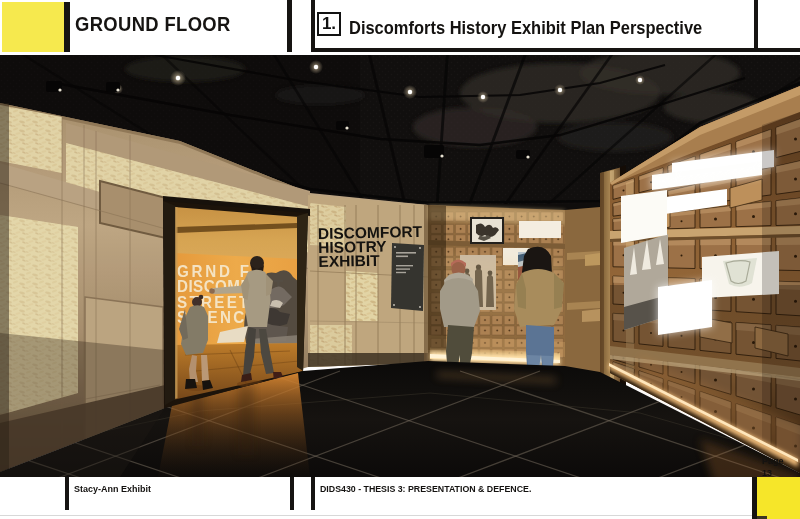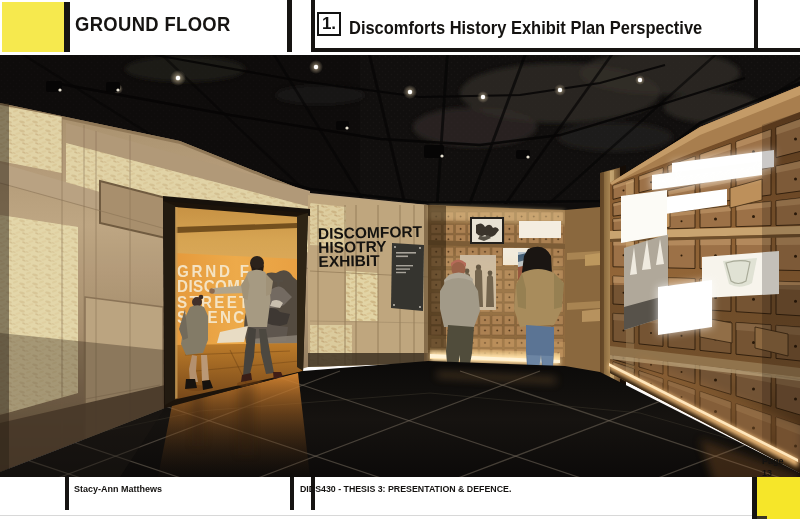--- a/index.html
+++ b/index.html
@@ -896,27 +896,27 @@
         <rect x="238" y="330" width="16" height="70" fill="#2e1a08"></rect>
         <rect x="192" y="336" width="12" height="55" fill="#2e1a08"></rect>
       </g>
 
 <path d="M0,417 L165,353 L120,422 L0,422 Z" fill="#1d1915" opacity=".45"></path>
 </g>
 </svg>
 
 <div class="abs" style="left:65px;top:477px;width:4px;height:33px;background:#161412"></div>
 
-<div class="abs" style="left:74px;top:477px;height:24px;line-height:24px;font-weight:bold;font-size:9px;color:#141210">Stacy-Ann Matthews</div>
+<div class="abs" style="left:74px;top:477px;height:24px;line-height:24px;font-weight:bold;font-size:9px;color:#141210">Stacy-Ann Exhibit</div>
 
 <div class="abs" style="left:290px;top:477px;width:4px;height:33px;background:#161412"></div>
 
 <div class="abs" style="left:311px;top:477px;width:4px;height:33px;background:#161412"></div>
 
-<div class="abs" style="left:300px;top:477px;height:24px;line-height:24px;font-weight:bold;font-size:8.8px;color:#141210">DIDS430 - THESIS 3: PRESENTATION &amp; DEFENCE.</div>
+<div class="abs" style="left:320px;top:477px;height:24px;line-height:24px;font-weight:bold;font-size:8.8px;color:#141210">DIDS430 - THESIS 3: PRESENTATION &amp; DEFENCE.</div>
 
 <div class="abs" style="left:752px;top:477px;width:5px;height:42px;background:#161412"></div>
 
 <div class="abs" style="left:757px;top:477px;width:43px;height:42px;background:#f6e629"></div>
 
 <div class="abs" style="left:762px;top:456px;font-weight:bold;font-size:9px;color:#141210;line-height:11.5px">Page<br>13</div>
 
 <div class="abs" style="left:0;top:515px;width:752px;height:1px;background:#d8d8d8"></div>
 
 <div class="abs" style="left:757px;top:516px;width:10px;height:3px;background:#3a3524"></div>

